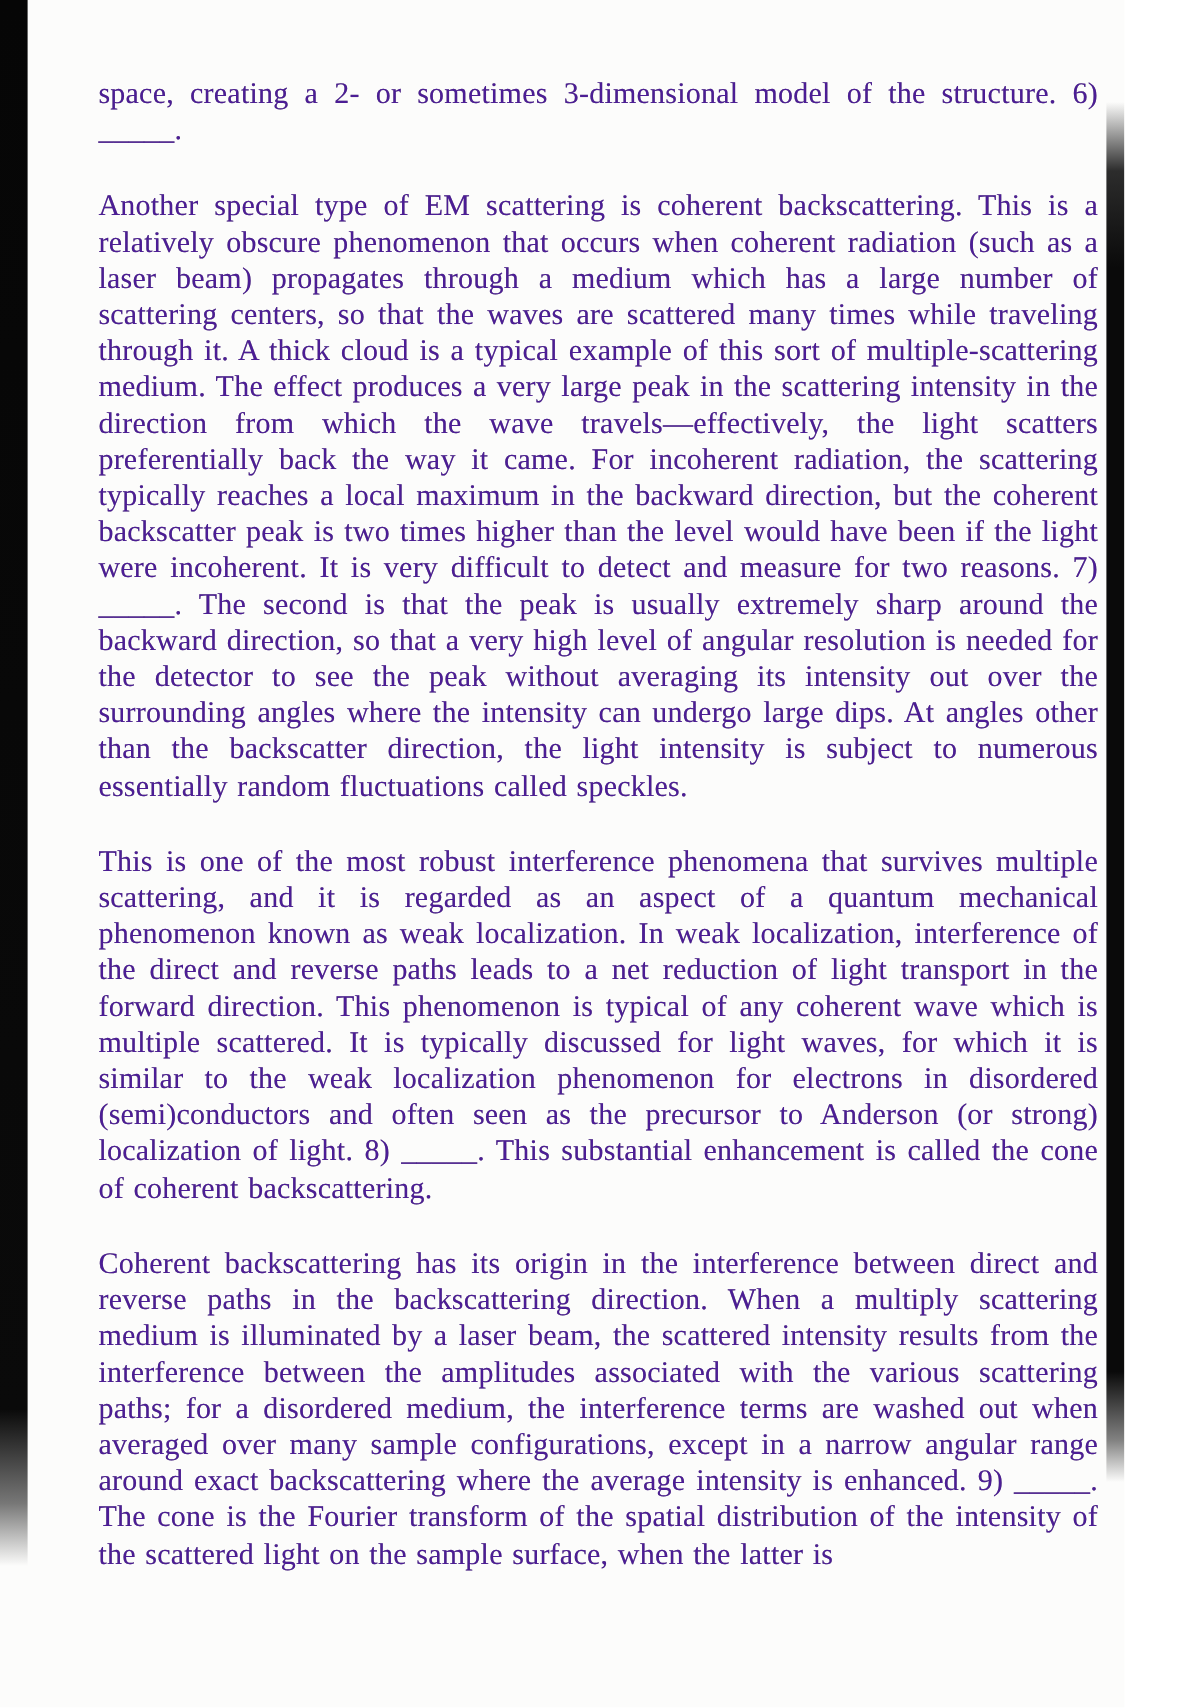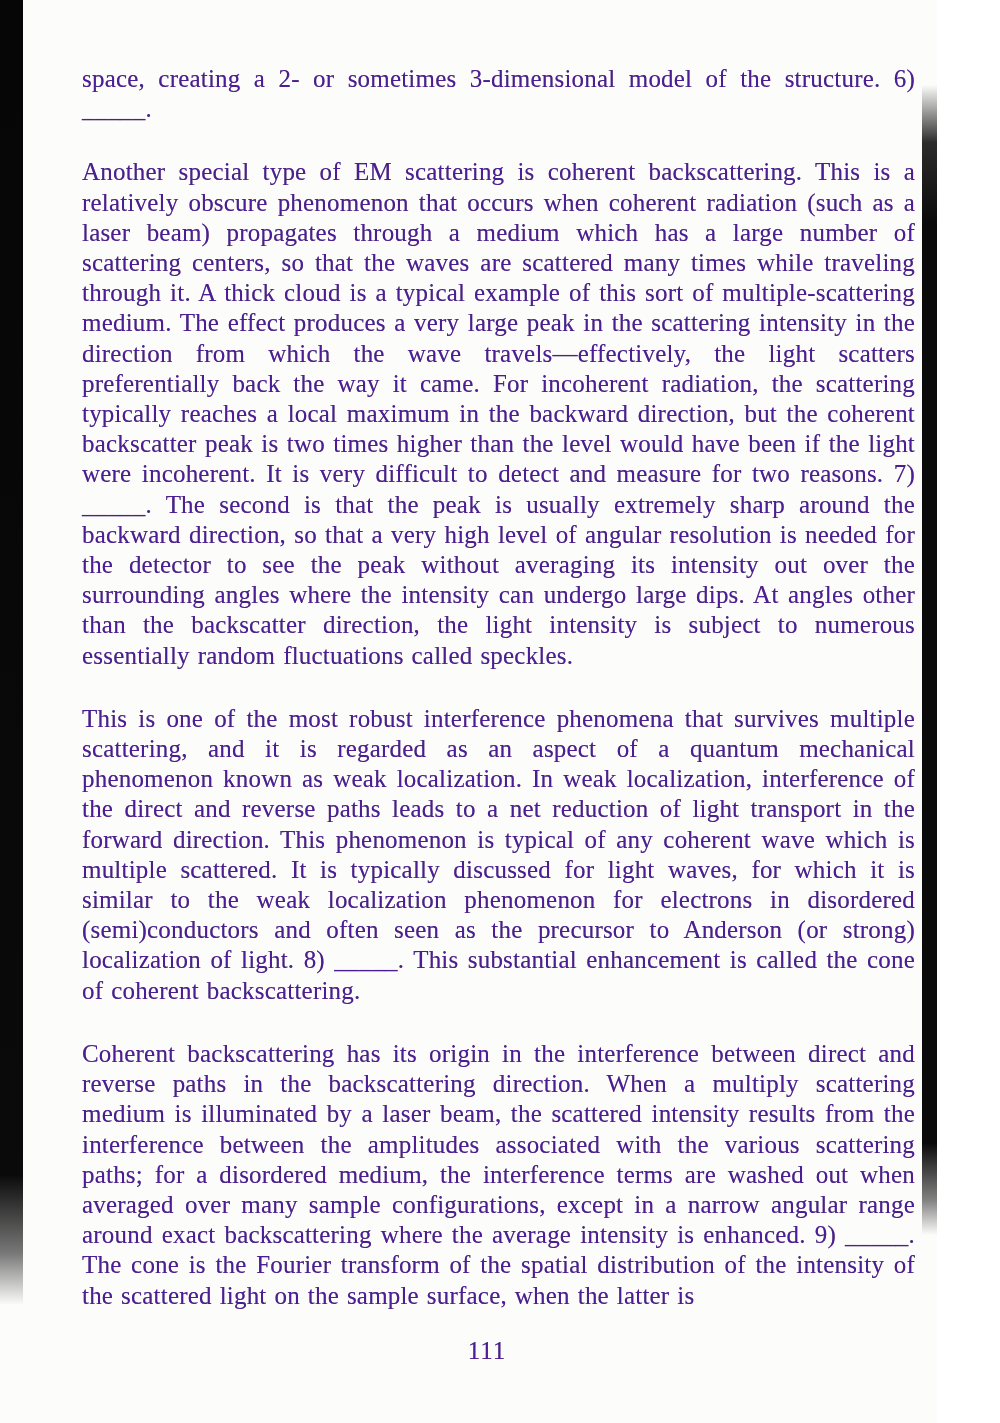--- a/index.html
+++ b/index.html
@@ -71,14 +71,13 @@
   <div class="scan-bar left"></div>
   <div class="scan-bar right"></div>
 
   <div class="text-block">
     <p class="para">space, creating a 2- or sometimes 3-dimensional model of the structure. 6) _____.</p>
     <p class="para">Another special type of EM scattering is coherent backscattering. This is a relatively obscure phenomenon that occurs when coherent radiation (such as a laser beam) propagates through a medium which has a large number of scattering centers, so that the waves are scattered many times while traveling through it. A thick cloud is a typical example of this sort of multiple-scattering medium. The effect produces a very large peak in the scattering intensity in the direction from which the wave travels—effectively, the light scatters preferentially back the way it came. For incoherent radiation, the scattering typically reaches a local maximum in the backward direction, but the coherent backscatter peak is two times higher than the level would have been if the light were incoherent. It is very difficult to detect and measure for two reasons. 7) _____. The second is that the peak is usually extremely sharp around the backward direction, so that a very high level of angular resolution is needed for the detector to see the peak without averaging its intensity out over the surrounding angles where the intensity can undergo large dips. At angles other than the backscatter direction, the light intensity is subject to numerous essentially random fluctuations called speckles.</p>
     <p class="para">This is one of the most robust interference phenomena that survives multiple scattering, and it is regarded as an aspect of a quantum mechanical phenomenon known as weak localization. In weak localization, interference of the direct and reverse paths leads to a net reduction of light transport in the forward direction. This phenomenon is typical of any coherent wave which is multiple scattered. It is typically discussed for light waves, for which it is similar to the weak localization phenomenon for electrons in disordered (semi)conductors and often seen as the precursor to Anderson (or strong) localization of light. 8) _____. This substantial enhancement is called the cone of coherent backscattering.</p>
     <p class="para">Coherent backscattering has its origin in the interference between direct and reverse paths in the backscattering direction. When a multiply scattering medium is illuminated by a laser beam, the scattered intensity results from the interference between the amplitudes associated with the various scattering paths; for a disordered medium, the interference terms are washed out when averaged over many sample configurations, except in a narrow angular range around exact backscattering where the average intensity is enhanced. 9) _____. The cone is the Fourier transform of the spatial distribution of the intensity of the scattered light on the sample surface, when the latter is</p>
   </div>
 
-  <div class="page-number">111</div>
 </div>
 
 </body></html>

